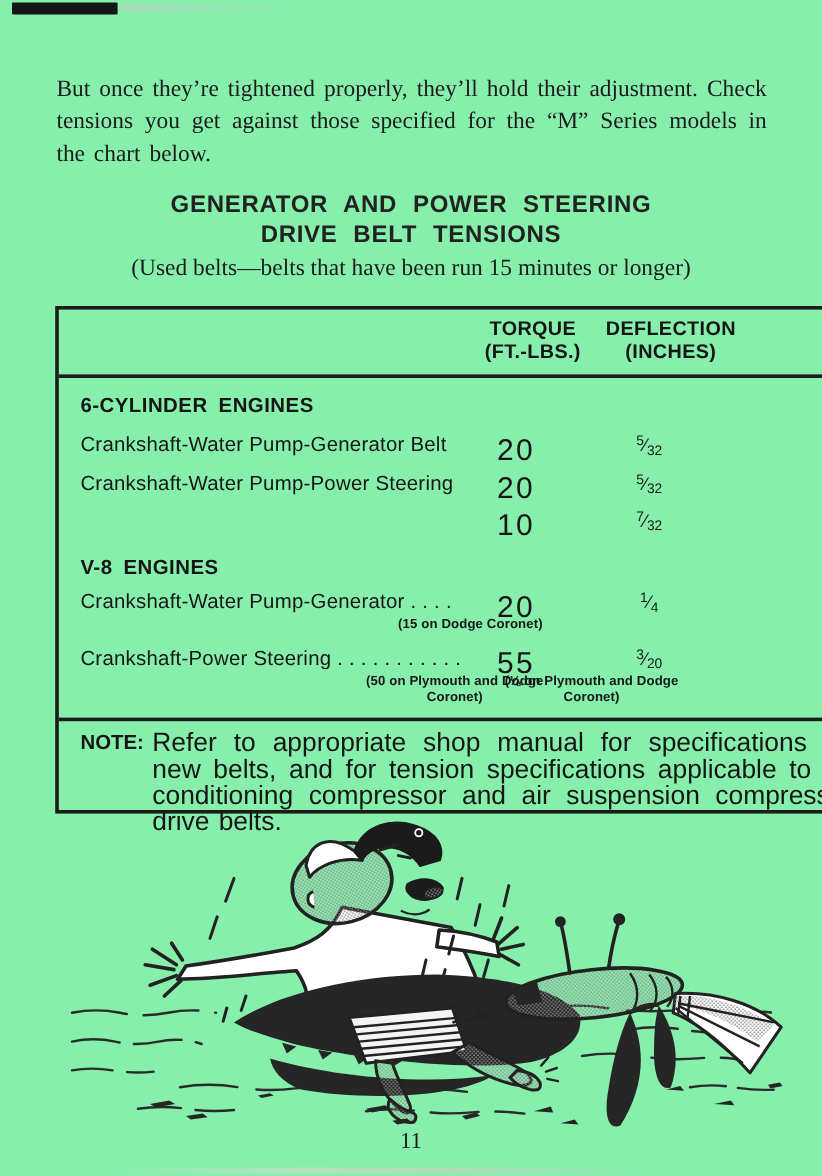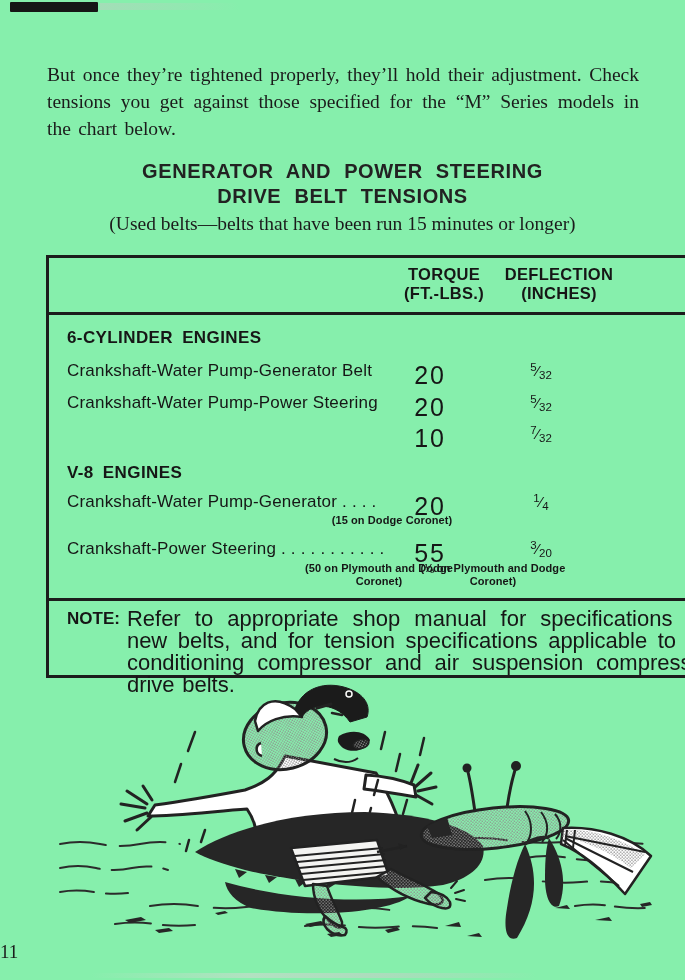--- a/index.html
+++ b/index.html
@@ -60,21 +60,21 @@
   .n4  { top:256px; left:253px; width:180px; }
   .n5a { top:304px; left:250px; width:160px; }
   .n5b { top:304px; left:365px; width:158px; }
 
   .divider { position:absolute; left:0; right:0; top:340px; height:3px; background:#1c1c1c; }
 
   .note { position:absolute; top:350px; left:18px; right:14px; display:flex; }
   .note-label { flex:0 0 auto; font-weight:bold; font-size:17px; margin-right:7px; line-height:22px; }
   .note-text { font-size:22px; line-height:22px; text-align:justify; word-spacing:1.5px; }
 
-  .pagenum { position:absolute; left:0; top:941px; width:100%; font-size:19px; color:#1b1b1b; }
+  .pagenum { position:absolute; left:0; top:941px; width:100%; text-align:center; font-size:19px; color:#1b1b1b; }
 
   .illo { position:absolute; left:55px; top:680px; width:600px; height:268px; }
 </style>
 </head>
 <body>
 
 <div class="page">
 
   <div class="reg-mark"></div>
   <div class="reg-smudge"></div>

